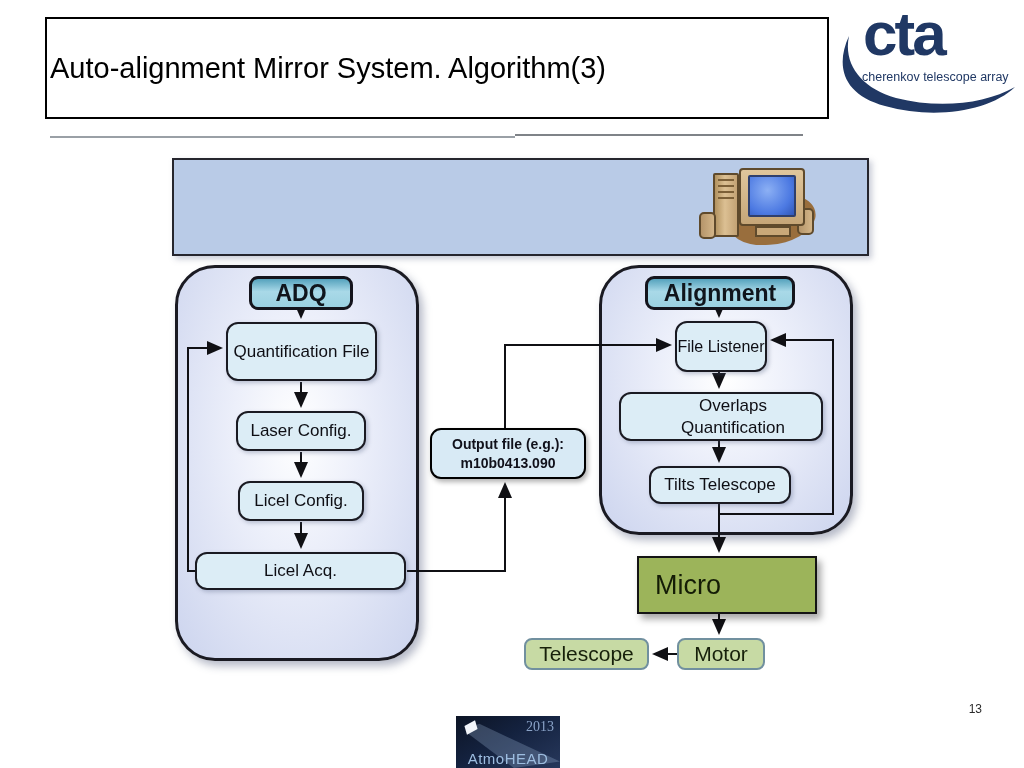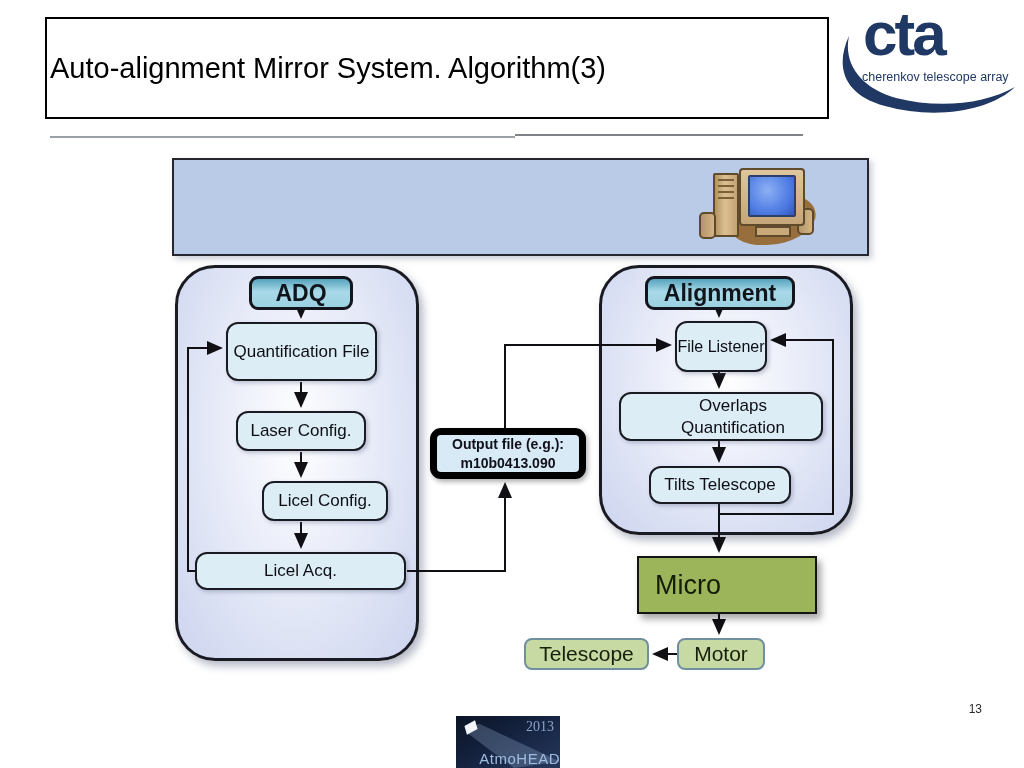--- a/index.html
+++ b/index.html
@@ -58,28 +58,28 @@
     font-weight:bold; color:#10151c; z-index:12; }
   .tag-adq { left:249px; top:276px; width:104px; height:34px; font-size:23px; }
   .tag-align { left:645px; top:276px; width:150px; height:34px; font-size:23px; }
 
   .pbox { background:#dcedf6; border:2.5px solid #1a1a22; border-radius:12px;
     display:flex; align-items:center; justify-content:center; text-align:center;
     font-size:17px; line-height:1.25; color:#0e0e14; z-index:10;
     box-shadow:2px 2px 4px rgba(80,95,130,.35); }
   .b-config { left:226px; top:322px; width:151px; height:59px; }
   .b-laser  { left:236px; top:411px; width:130px; height:40px; }
-  .b-licelc { left:238px; top:481px; width:126px; height:40px;margin-left:24px; }
+  .b-licelc { left:238px; top:481px; width:126px; height:40px; }
   .b-licela { left:195px; top:552px; width:211px; height:38px; }
   .b-fl     { left:675px; top:321px; width:92px;  height:51px; font-size:16px; }
   .b-ovl    { left:619px; top:392px; width:204px; height:49px;padding-left:24px; }
   .b-tilts  { left:649px; top:466px; width:142px; height:38px; }
 
   .b-out { left:430px; top:428px; width:156px; height:51px; background:#d8eaf5;
-    border:7px solid #000000; border-radius:11px; display:flex; flex-direction:column;
+    border:2px solid #000000; border-radius:11px; display:flex; flex-direction:column;
     align-items:center; justify-content:center; font-size:14px; font-weight:600;
     color:#10101a; z-index:10; box-shadow:2px 3px 5px rgba(0,0,0,.3); line-height:1.35; }
 
   
   .b-micro { left:637px; top:556px; width:180px; height:58px; background:#9cb45a;
     border:2.5px solid #141414; display:flex; align-items:center; z-index:10;
     box-shadow:4px 5px 7px rgba(0,0,0,.35); }
   .micro-label { font-size:27px; color:#141c06; margin-left:16px; }
   .rabbit { position:absolute; right:6px; top:11px; width:100px; height:38px;
     background:#1b7b47; border-radius:2px; outline:1px dashed #e8e23a; outline-offset:-3px; }
@@ -99,21 +99,21 @@
 
   
   .atmo { left:456px; top:716px; width:104px; height:52px; overflow:hidden;
     background:linear-gradient(150deg,#0c1425 0%, #14223f 45%, #27385c 100%); }
   .atmo-beam { position:absolute; left:8px; top:6px; width:96px; height:46px;
     background:rgba(160,185,220,.28); clip-path:polygon(4% 14%, 16% 4%, 100% 86%, 52% 100%, 2% 22%); }
   .atmo-flash { position:absolute; left:9px; top:7px; width:12px; height:9px; background:#f2f5fa;
     transform:rotate(-28deg) skewX(-12deg); }
   .atmo-year { position:absolute; right:6px; top:3px; font-family:"Liberation Serif", serif;
     font-size:14px; color:#8aa3c8; }
-  .atmo-name { position:absolute; left:0; right:0; bottom:1px; text-align:right;
+  .atmo-name { position:absolute; left:0; right:0; bottom:1px; text-align:center;
     font-size:15px; color:#9dbde0; letter-spacing:.5px; }
 
   .page-num { left:952px; top:702px; width:30px; text-align:right; font-size:12px; color:#2b2b2b; }
 </style>
 </head>
 <body>
 
 <div class="abs title-box">
   <span class="title-text">Auto-alignment Mirror System. Algorithm(3)</span>
 </div>

